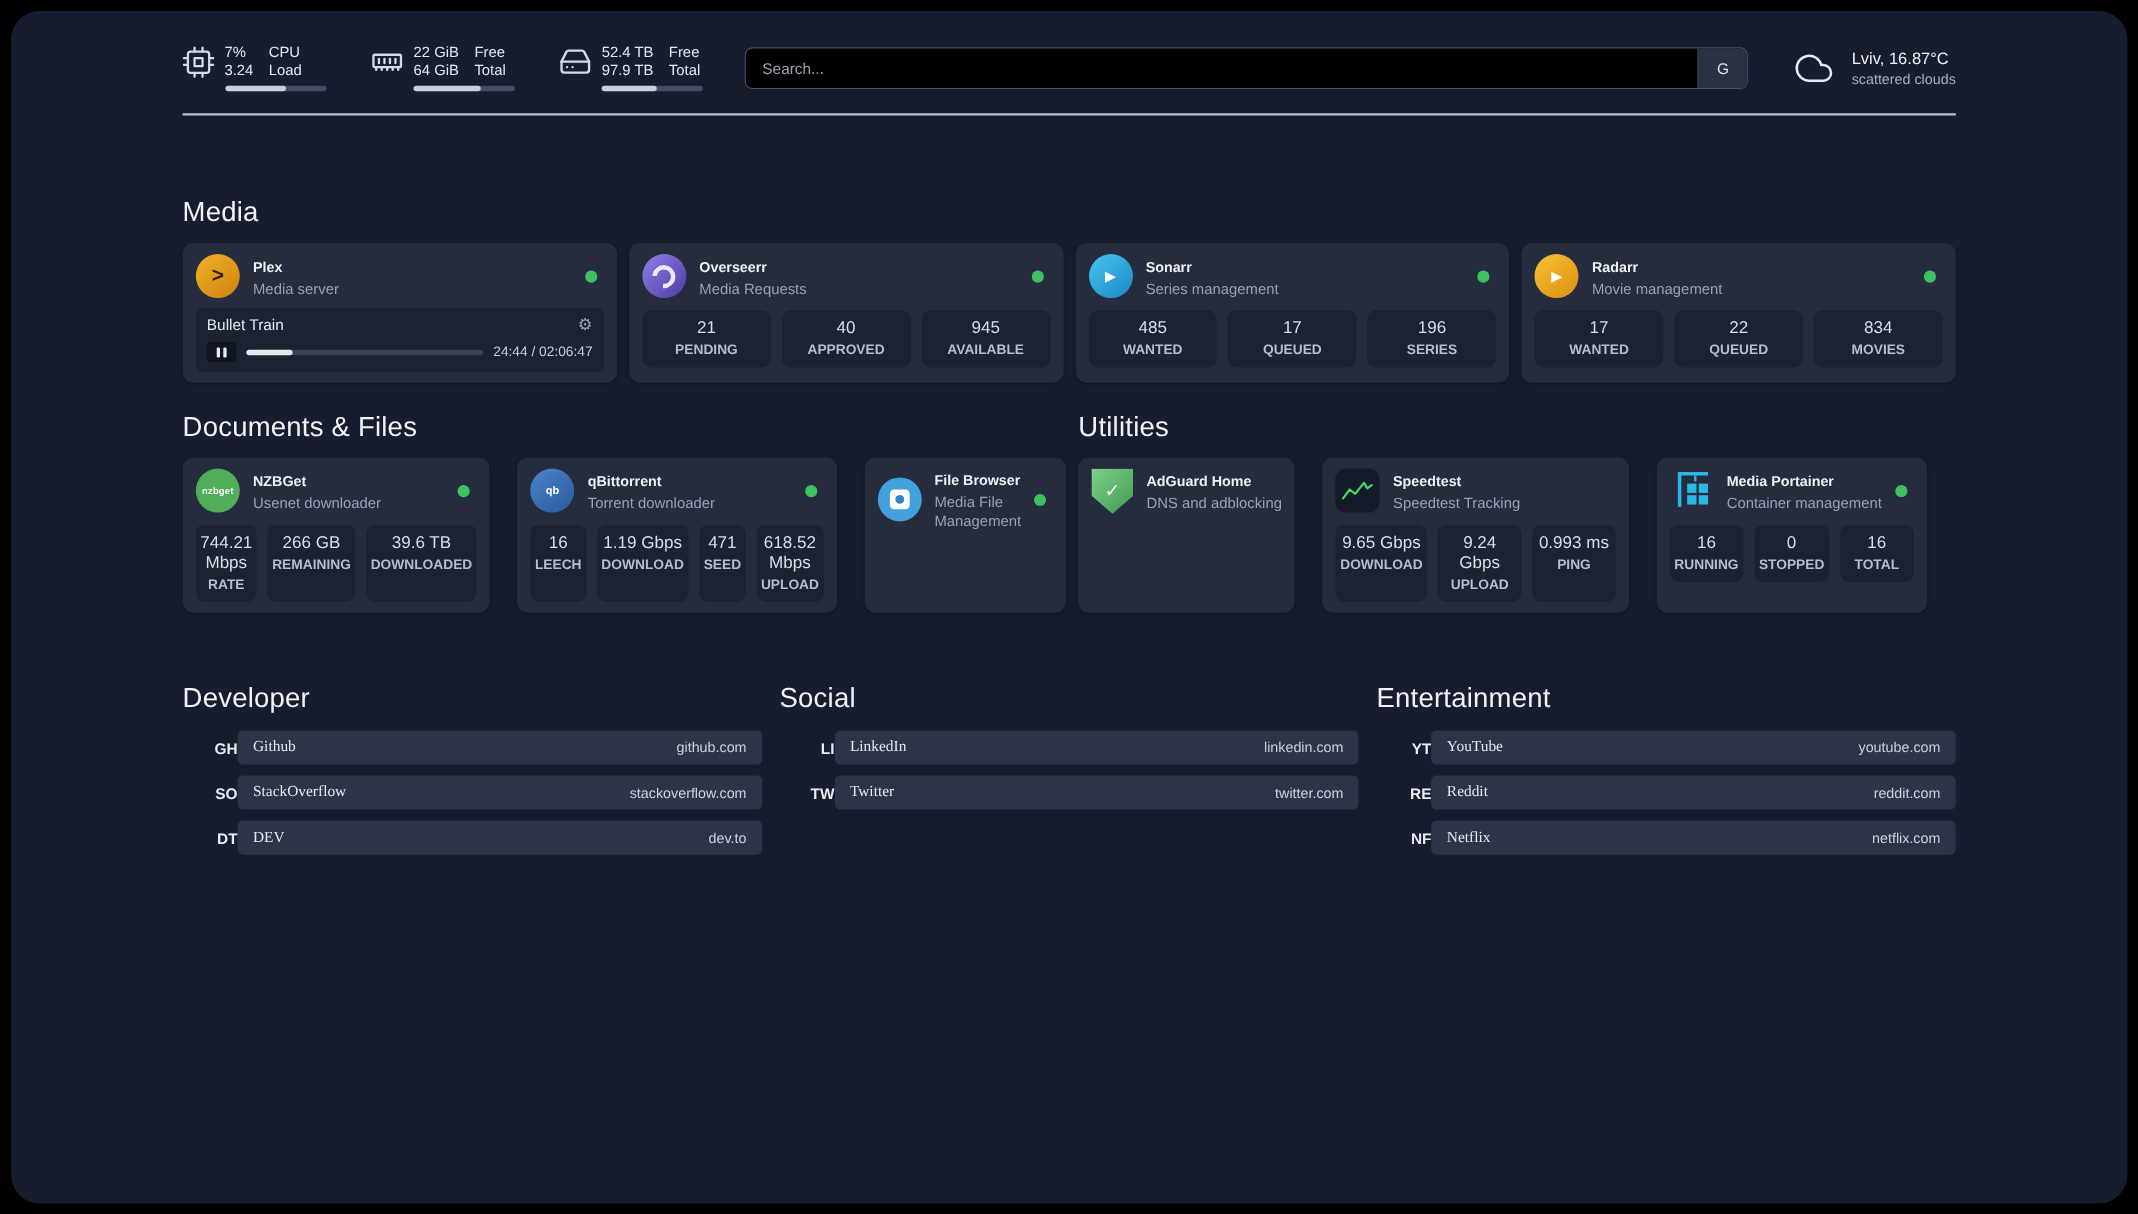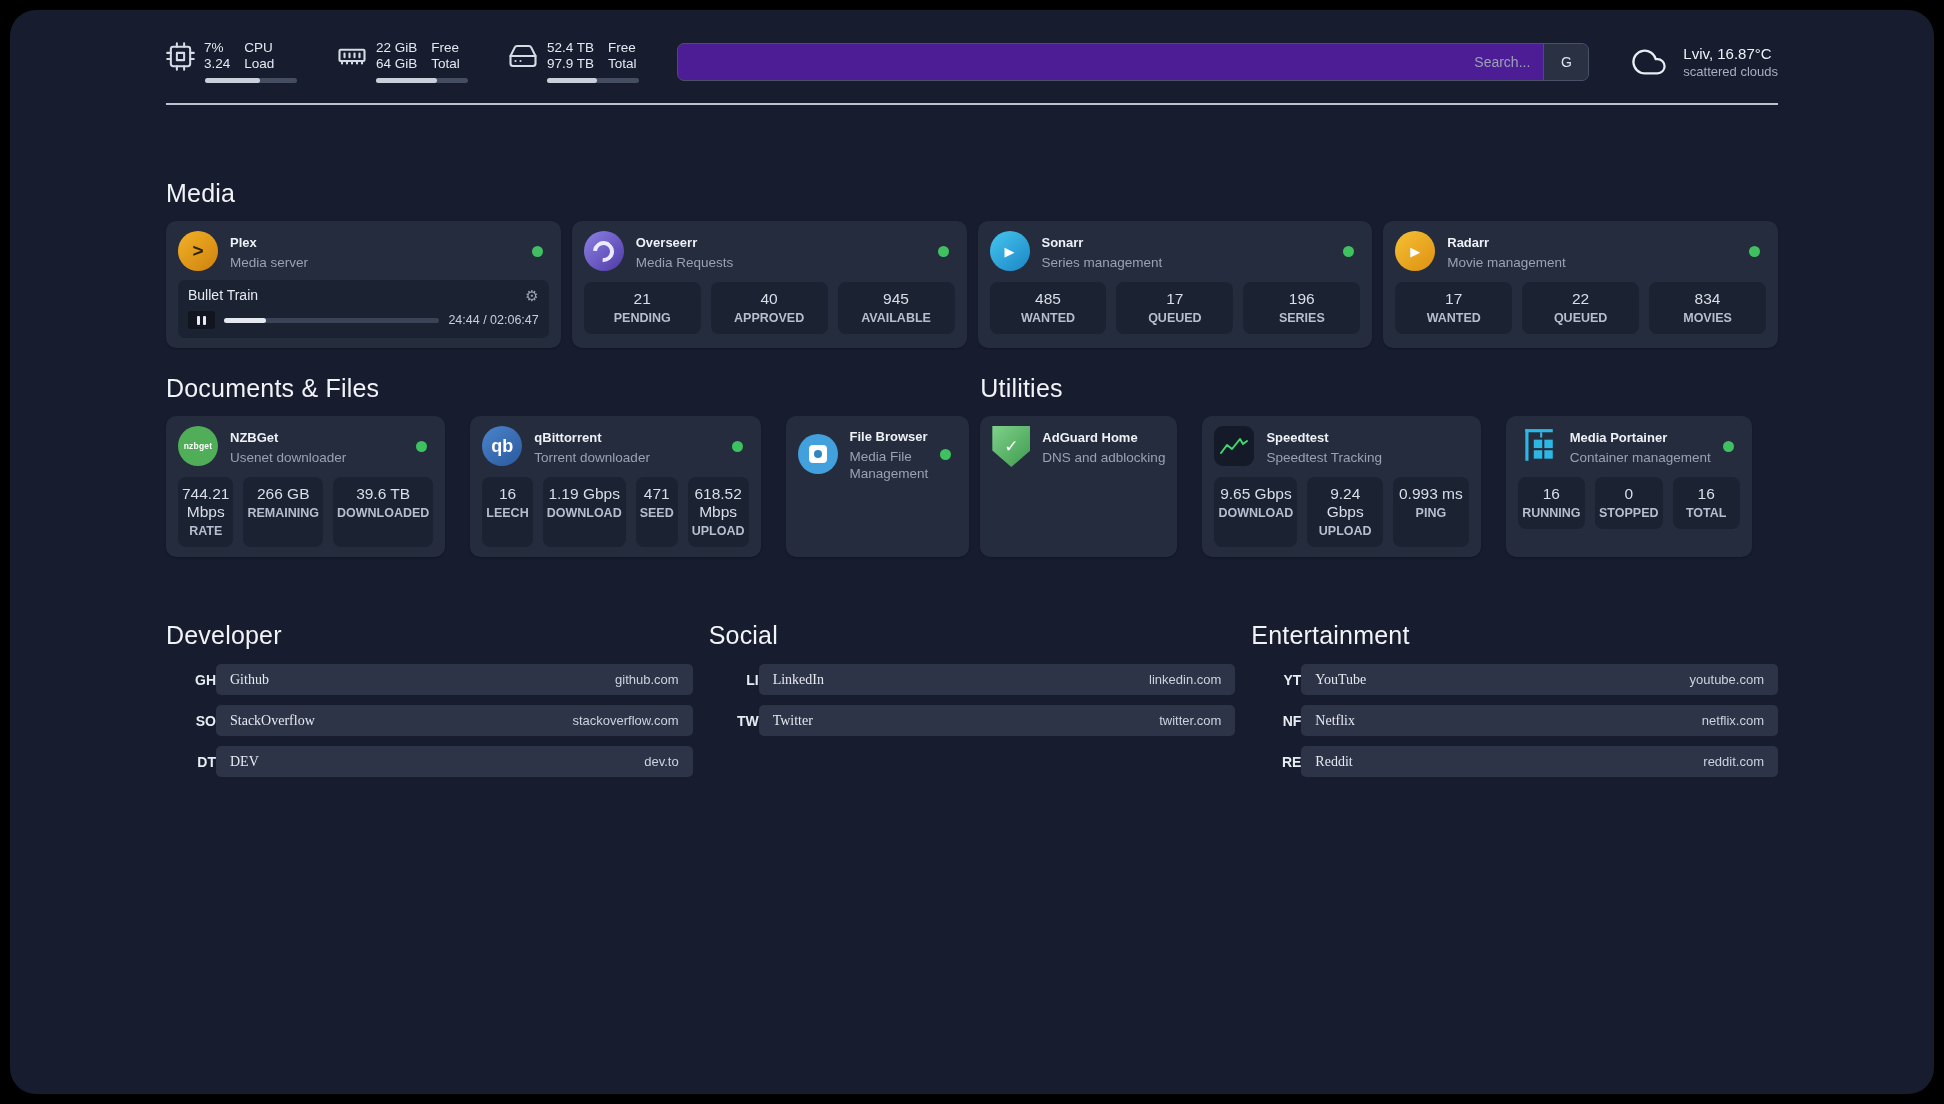--- a/index.html
+++ b/index.html
@@ -10,21 +10,21 @@
   
   .topbar { display:flex; align-items:center; }
   .metrics { display:flex; gap:40px; }
   .metric { display:flex; flex-direction:column; }
   .metric-top { display:flex; align-items:center; gap:9px; }
   .micon { display:flex; align-items:center; }
   .mgrid { display:grid; grid-template-columns:auto auto; column-gap:14px; font-size:13.5px; color:#e4e8f0; line-height:16px; }
   .mbar { height:5px; background:#454d61; border-radius:3px; margin-top:6px; margin-left:39px; min-width:92px; }
   .mfill { height:100%; background:#c9cfdb; border-radius:3px; }
   .searchwrap { flex:1; position:relative; margin:0 38px; }
-  .search-input { width:100%; height:38px; background:#4c1d95; border:1px solid #4a5166; border-radius:7px; color:#cdd3df; font-size:14px; padding:0 58px 0 15px; outline:none;text-align:right; }
+  .search-input { width:100%; height:38px; background:#000000; border:1px solid #4a5166; border-radius:7px; color:#cdd3df; font-size:14px; padding:0 58px 0 15px; outline:none; }
   .search-input::placeholder { color:#9aa2b4; }
   .gbtn { position:absolute; top:1px; right:1px; bottom:1px; width:45px; border:none; border-left:1px solid #4a5166; background:#2a3143; color:#e0e4ed; font-size:14px; border-radius:0 6px 6px 0; cursor:pointer; }
   .weather { display:flex; align-items:center; gap:12px; }
   .wmain { font-size:15px; color:#eef1f6; }
   .wsub { font-size:13px; color:#a7aebf; margin-top:2px; }
   .divider { border-top:2px solid rgba(205,210,221,.92); margin-top:20px; }
 
   
   .section-title { font-size:25px; font-weight:500; color:#f1f3f8; letter-spacing:.2px; }
   .media-title { margin-top:74px; }
@@ -52,21 +52,21 @@
   .pfill { height:100%; background:#e4e8ef; border-radius:3px; }
   .ptime { font-size:12.5px; color:#c9ced9; white-space:nowrap; }
 
   
   .ic-plex { background:linear-gradient(140deg,#f2b126,#cf830f); color:#2a2108; font-weight:700; font-size:19px; }
   .ic-ovr { background:linear-gradient(135deg,#8d80e6,#4e3ba4); }
   .ovr-swirl { width:21px; height:21px; border-radius:50%; border:4.5px solid #ece8ff; border-left-color:transparent; transform:rotate(-40deg); }
   .ic-sonarr { background:linear-gradient(140deg,#45c6ef,#1b86c6); color:#fff; font-size:13px; }
   .ic-radarr { background:linear-gradient(140deg,#f6c133,#dd9013); color:#fff; font-size:13px; }
   .ic-nzb { background:#4fae57; color:#fff; font-size:8.5px; font-weight:700; letter-spacing:.2px; }
-  .ic-qb { background:linear-gradient(140deg,#4a84cc,#2b599d); color:#fff; font-size:18px; font-weight:700; }
+  .ic-qb { background:linear-gradient(140deg,#4a84cc,#2b599d); color:#fff; font-size:10px; font-weight:700; }
   .ic-adg { border-radius:0; width:38px; height:41px; clip-path:polygon(0 0,100% 0,100% 60%,50% 100%,0 60%); background:linear-gradient(135deg,#7fd28a,#3e9a4e); color:#fff; font-weight:700; font-size:17px; }
   .ic-spd { border-radius:9px; background:#141a28; }
   .ic-fb { background:#42a0dc; }
   .fb-disk { width:18px; height:18px; background:#fff; border-radius:4px; position:relative; }
   .fb-disk::after { content:""; position:absolute; inset:5px; border-radius:50%; background:#2f86c3; }
   .ic-ptn { background:transparent; border-radius:0; }
 
   
   .mid { display:grid; grid-template-columns:1fr 1fr; gap:11px; margin-top:26px; align-items:start; }
   .stack { display:flex; flex-direction:row; gap:25px; margin-top:13px; }
@@ -491,31 +491,31 @@
       <h2 class="section-title">Entertainment</h2>
       <div class="bm-rows">
         <div class="bm-row">
           <span class="bm-abbr">YT</span>
           <div class="bm-bar">
             <span class="bm-name">YouTube</span>
             <span class="bm-url">youtube.com</span>
           </div>
         </div>
         <div class="bm-row">
+          <span class="bm-abbr">RE</span>
+          <div class="bm-bar">
+            <span class="bm-name">Reddit</span>
+            <span class="bm-url">reddit.com</span>
+          </div>
+        </div>
+        <div class="bm-row">
           <span class="bm-abbr">NF</span>
           <div class="bm-bar">
             <span class="bm-name">Netflix</span>
             <span class="bm-url">netflix.com</span>
           </div>
         </div>
-        <div class="bm-row">
-          <span class="bm-abbr">RE</span>
-          <div class="bm-bar">
-            <span class="bm-name">Reddit</span>
-            <span class="bm-url">reddit.com</span>
-          </div>
-        </div>
       </div>
     </div>
   </div>
 
 </div>
 </div>
 
 </body></html>

